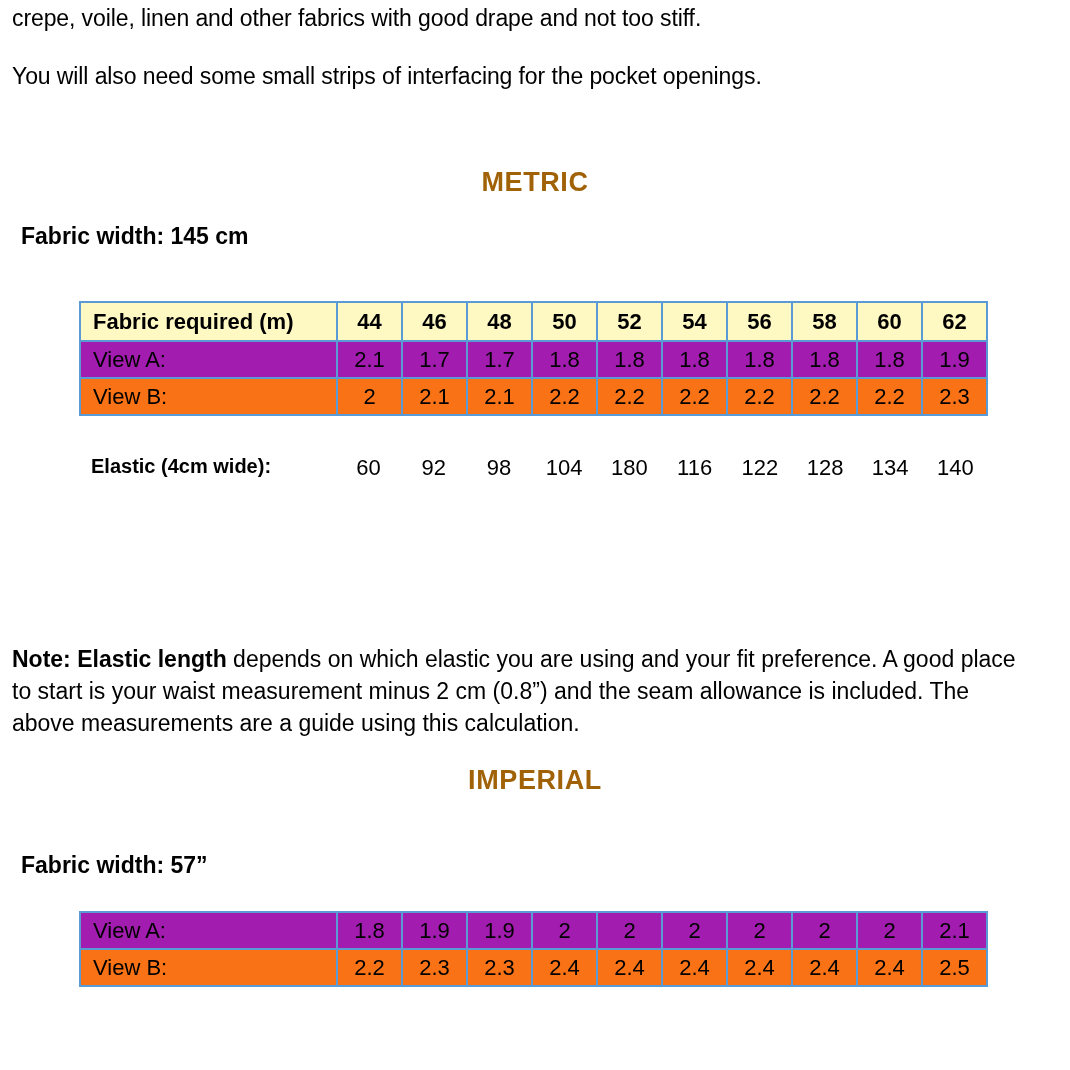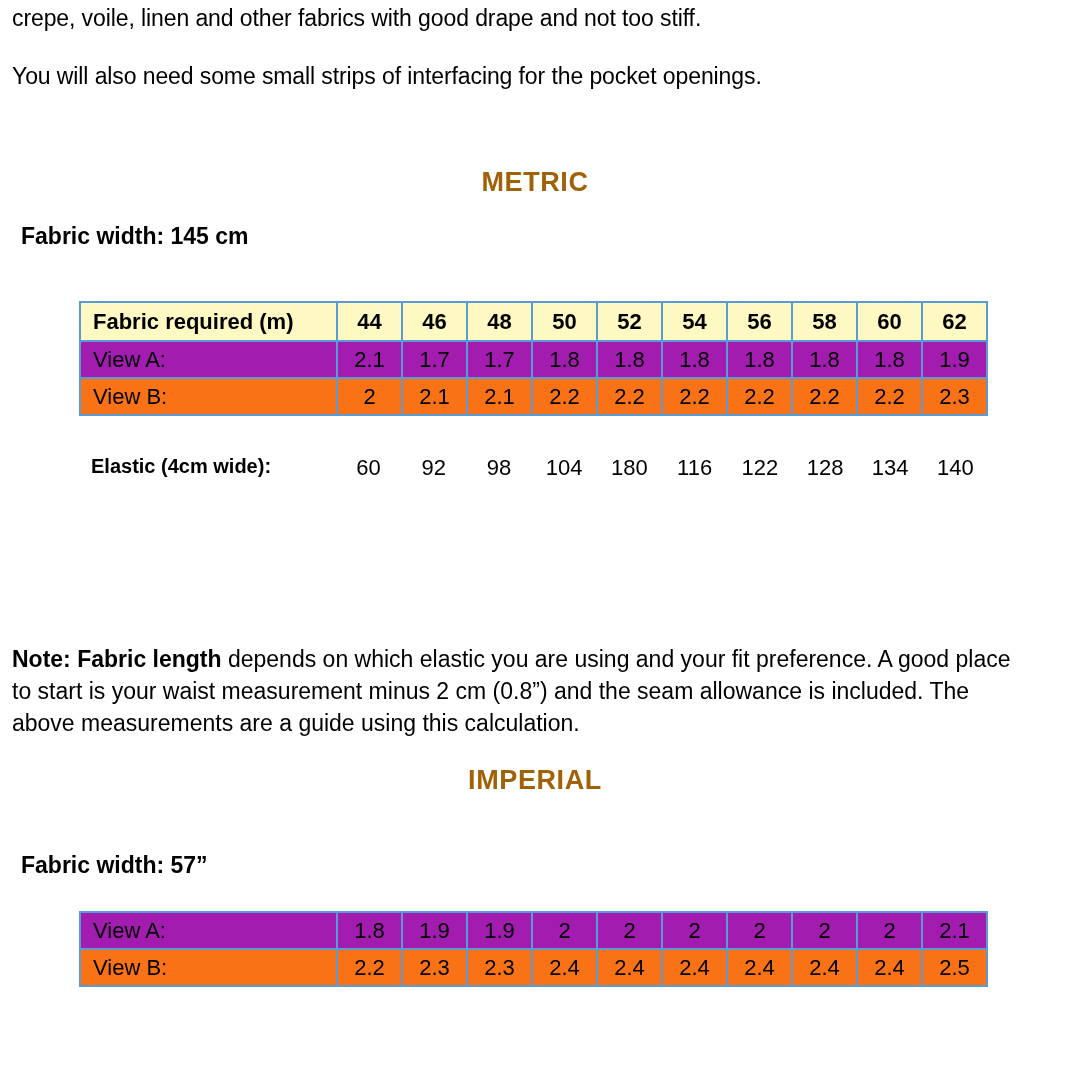--- a/index.html
+++ b/index.html
@@ -190,21 +190,21 @@
     <div class="elastic-cell">180</div>
     <div class="elastic-cell">116</div>
     <div class="elastic-cell">122</div>
     <div class="elastic-cell">128</div>
     <div class="elastic-cell">134</div>
     <div class="elastic-cell">140</div>
   </div>
 </div>
 
 <div id="note-block">
-  <span class="note-strong">Note: Fabric length</span><span> depends on which elastic you are using and your fit preference. A good place to start is your waist measurement minus 2 cm (0.8”) and the seam allowance is included. The above measurements are a guide using this calculation.</span>
+  <span class="note-strong">Note: Elastic length</span><span> depends on which elastic you are using and your fit preference. A good place to start is your waist measurement minus 2 cm (0.8”) and the seam allowance is included. The above measurements are a guide using this calculation.</span>
 </div>
 
 <div class="section-heading" id="heading-imperial">IMPERIAL</div>
 
 <div class="fabric-width" id="fabric-width-imperial">Fabric width: 57”</div>
 
 <table class="size-table" id="table-imperial">
   <tbody>
     <tr class="row-a">
       <td class="label-cell">View A:</td>

